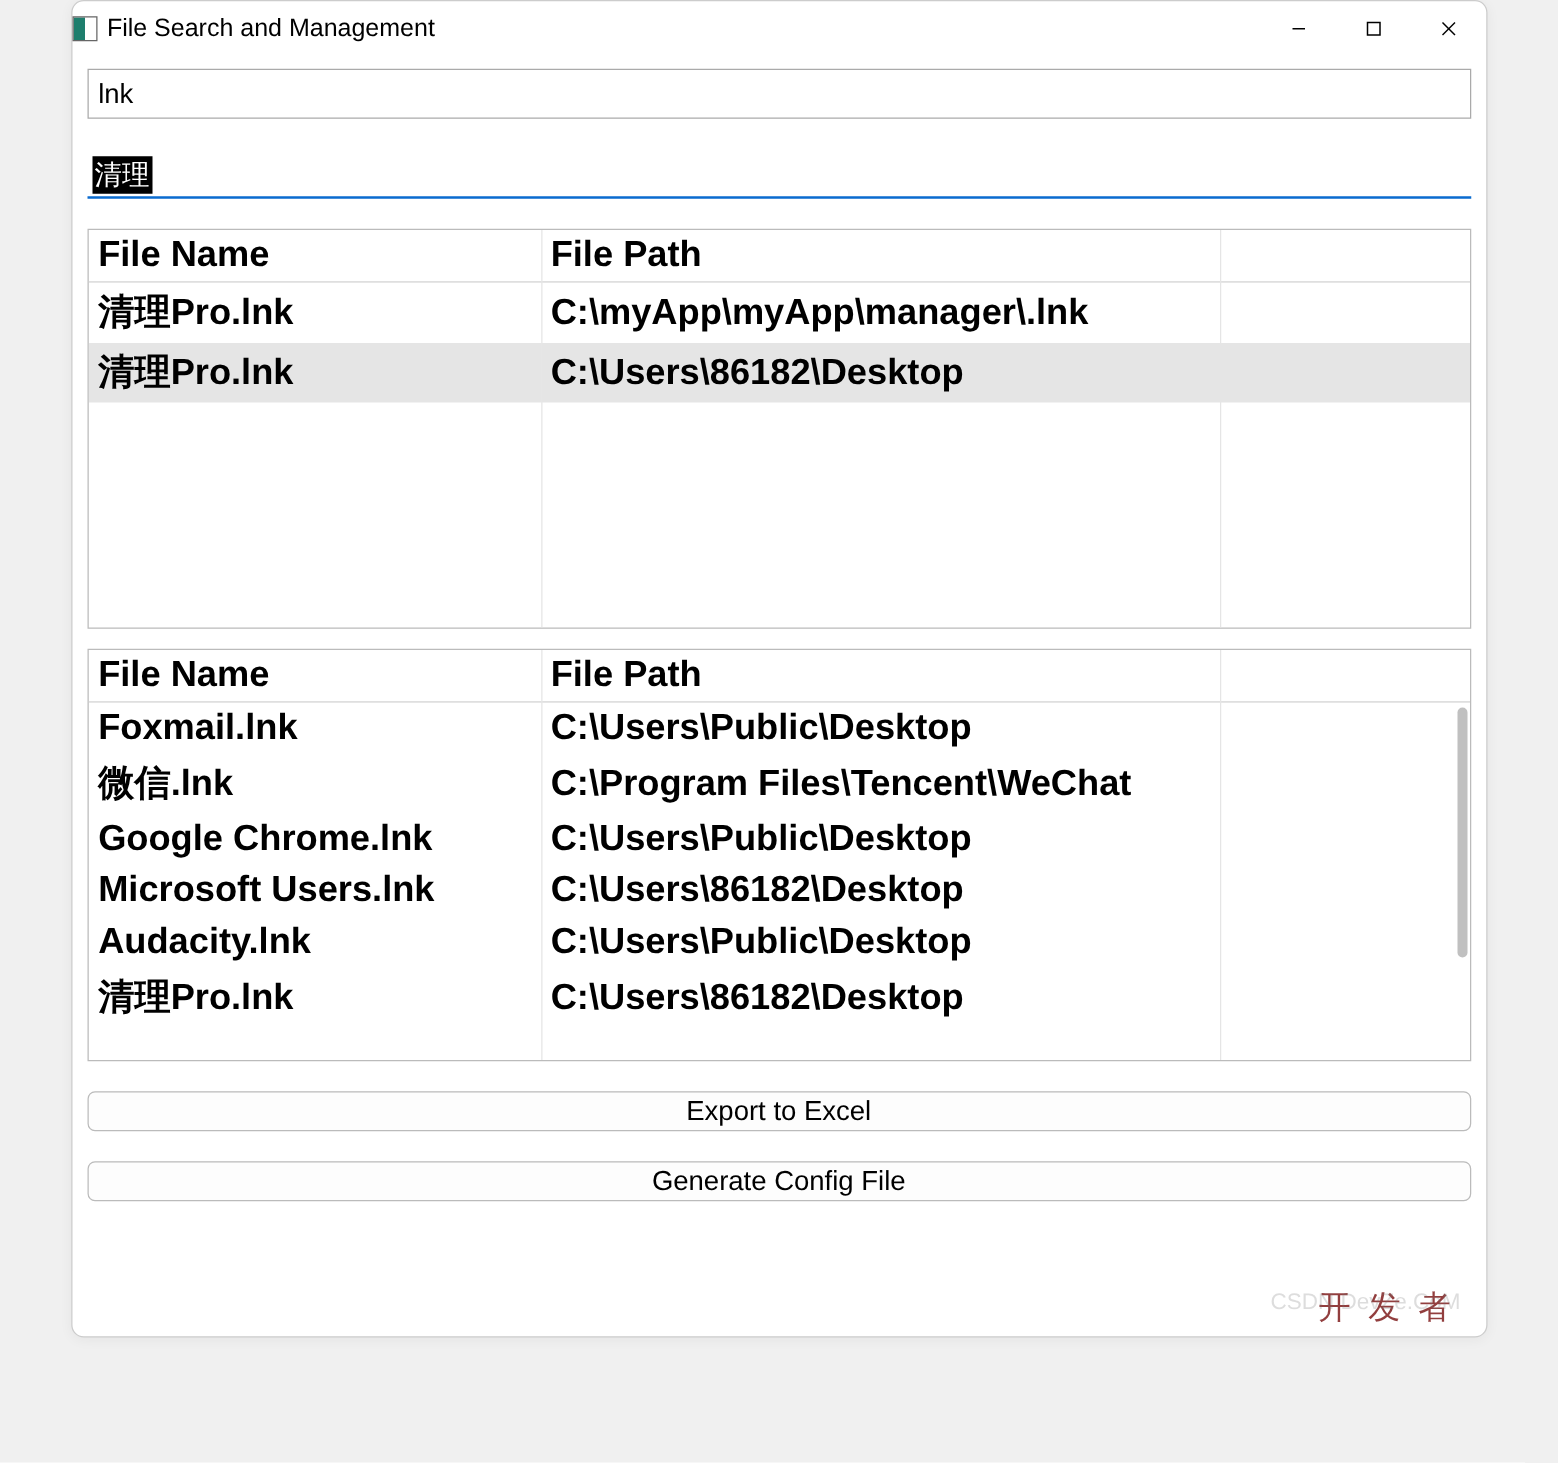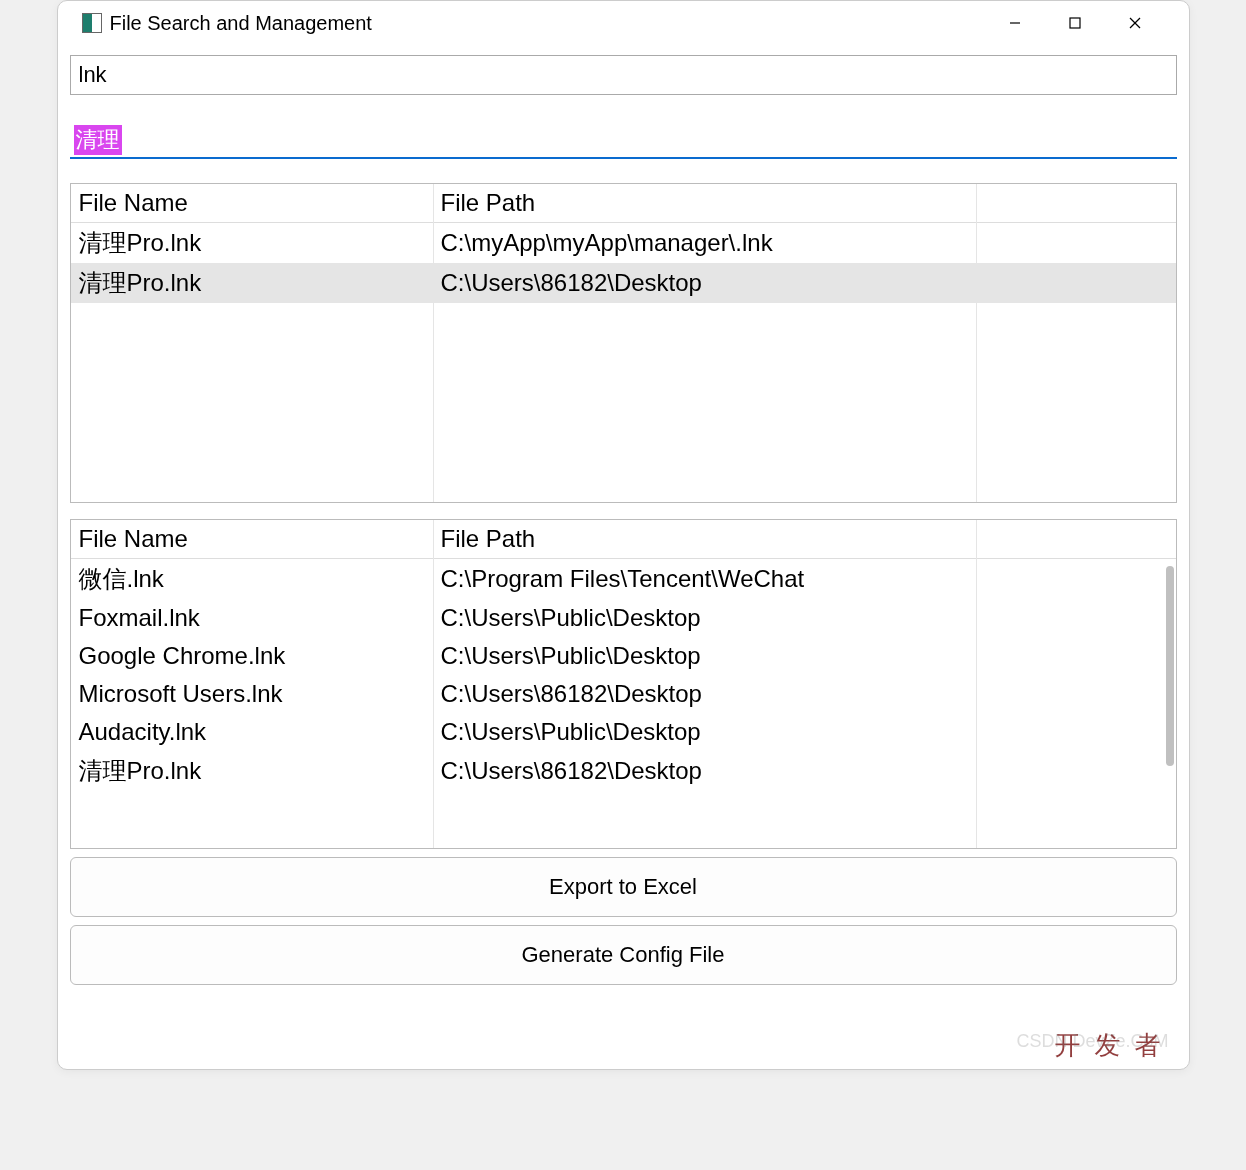--- a/index.html
+++ b/index.html
@@ -19,21 +19,21 @@
       border-radius: 10px;
       display: flex;
       flex-direction: column;
       box-shadow: 0 2px 10px rgba(0,0,0,0.05);
       position: relative;
     }
     .titlebar {
       height: 44px;
       display: flex;
       align-items: center;
-      padding: 0 24px;
+      padding: 0 0;
       border-top-left-radius: 10px;
       border-top-right-radius: 10px;
     }
     .titlebar .app-icon {
       width: 20px; height: 20px;
       display: inline-block;
       margin-right: 8px;
       position: relative;
     }
     .titlebar .app-icon::before {
@@ -91,43 +91,43 @@
       padding: 4px 6px;
       font-size: 22px;
       font-family: inherit;
       outline: none;
       background: #fff;
     }
     .filter-selection {
       position: absolute;
       left: 4px;
       top: 6px;
-      background: #d946ef;
+      background: #000000;
       color: #fff;
       font-size: 22px;
       padding: 0 2px;
     }
     .table-box {
       border: 1px solid #bbb;
       background: #fff;
       position: relative;
       overflow: hidden;
     }
     .table-top { height: 320px; margin-top: 16px;}
     .table-bottom { height: 330px; margin-top: 8px;}
     .tbl {
       width: 100%;
       border-collapse: collapse;
       table-layout: fixed;
     }
     .tbl th, .tbl td {
       text-align: left;
       padding: 4px 8px;
-      font-size: 24px;
-      font-weight: normal;
+      font-size: 29px;
+      font-weight: bold;
       color: #000;
       height: 38px;
       white-space: nowrap;
       overflow: hidden;
     }
     .tbl th {
       border-bottom: 1px solid #ddd;
     }
     .col-divider {
       position: absolute;
@@ -149,28 +149,28 @@
       position: absolute;
       right: 0;
       top: 40px;
       width: 8px;
       height: 200px;
       background: #c0c0c0;
       border-radius: 4px;
     }
     .action-btn {
       width: 100%;
-      height: 60px;
+      height: 32px;
       border: 1px solid #bbb;
       border-radius: 6px;
       background: #fdfdfd;
       font-size: 22px;
       font-family: inherit;
       cursor: pointer;
-      margin-top: 0;
+      margin-top: 16px;
     }
     .watermark {
       position: absolute;
       right: 14px;
       bottom: 6px;
       color: #7f1d1d;
       font-size: 26px;
       letter-spacing: 14px;
       opacity: 0.85;
       pointer-events: none;
@@ -266,27 +266,27 @@
           </colgroup>
         <thead>
           <tr>
             <th>File Name</th>
             <th>File Path</th>
             <th></th>
           </tr>
         </thead>
         <tbody id="bottom-body">
             <tr>
+              <td>Foxmail.lnk</td>
+              <td>C:\Users\Public\Desktop</td>
+              <td></td>
+            </tr>
+            <tr>
               <td>微信.lnk</td>
               <td>C:\Program Files\Tencent\WeChat</td>
-              <td></td>
-            </tr>
-            <tr>
-              <td>Foxmail.lnk</td>
-              <td>C:\Users\Public\Desktop</td>
               <td></td>
             </tr>
             <tr>
               <td>Google Chrome.lnk</td>
               <td>C:\Users\Public\Desktop</td>
               <td></td>
             </tr>
             <tr>
               <td>Microsoft Users.lnk</td>
               <td>C:\Users\86182\Desktop</td>

